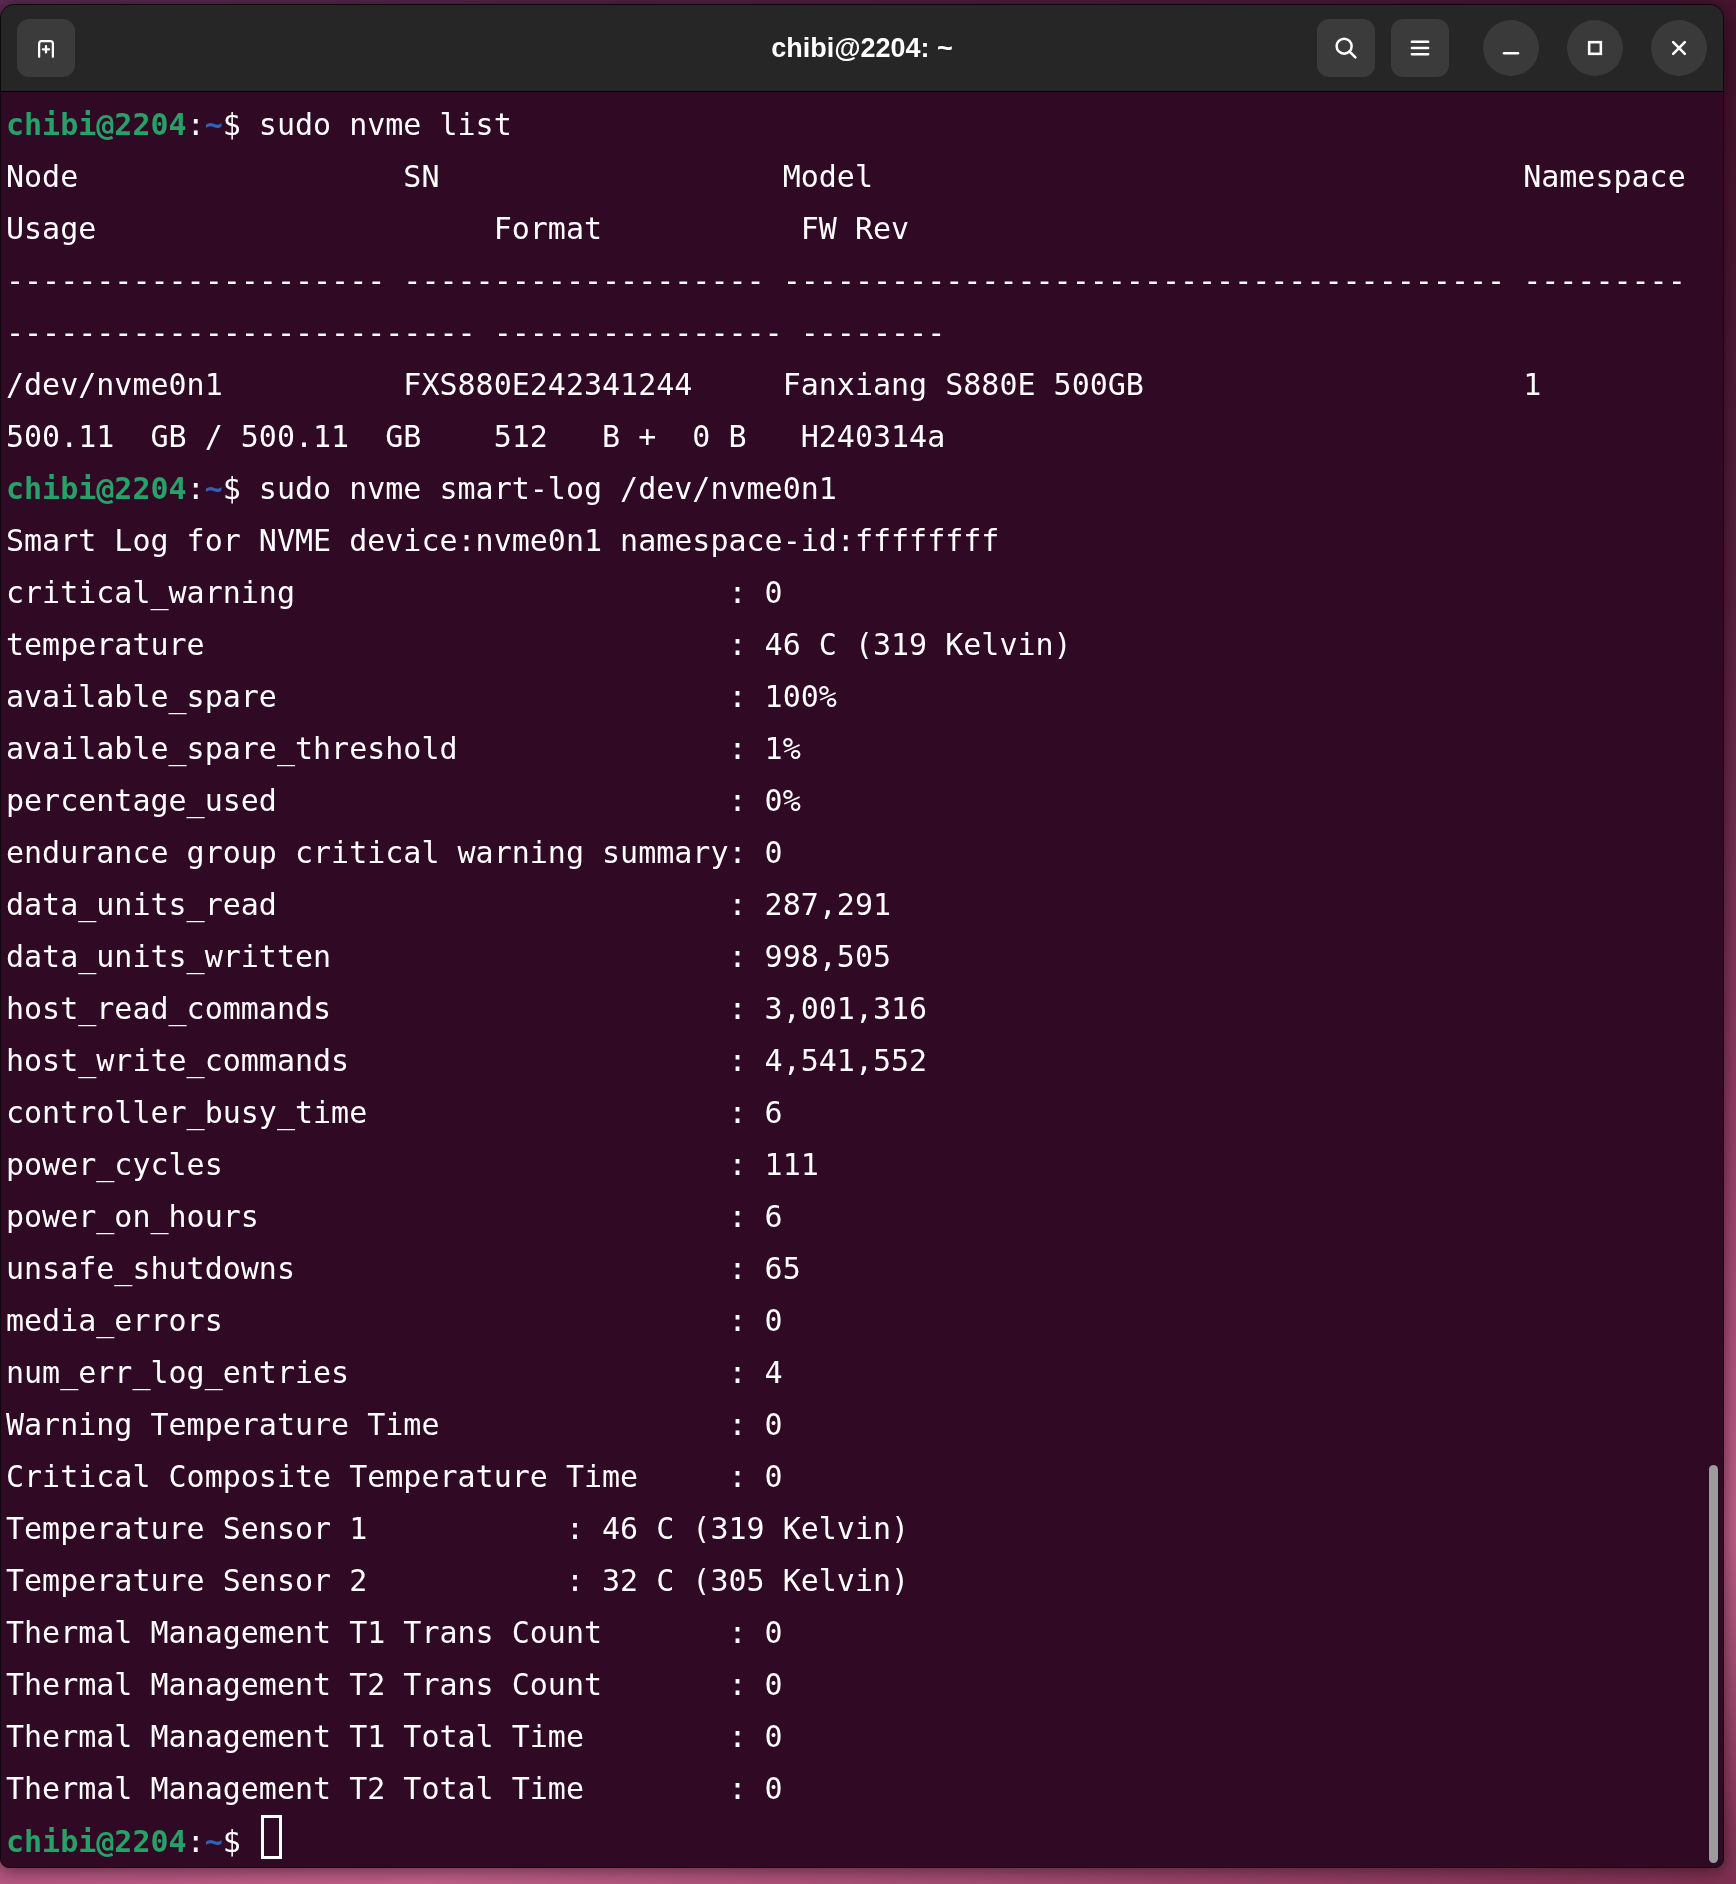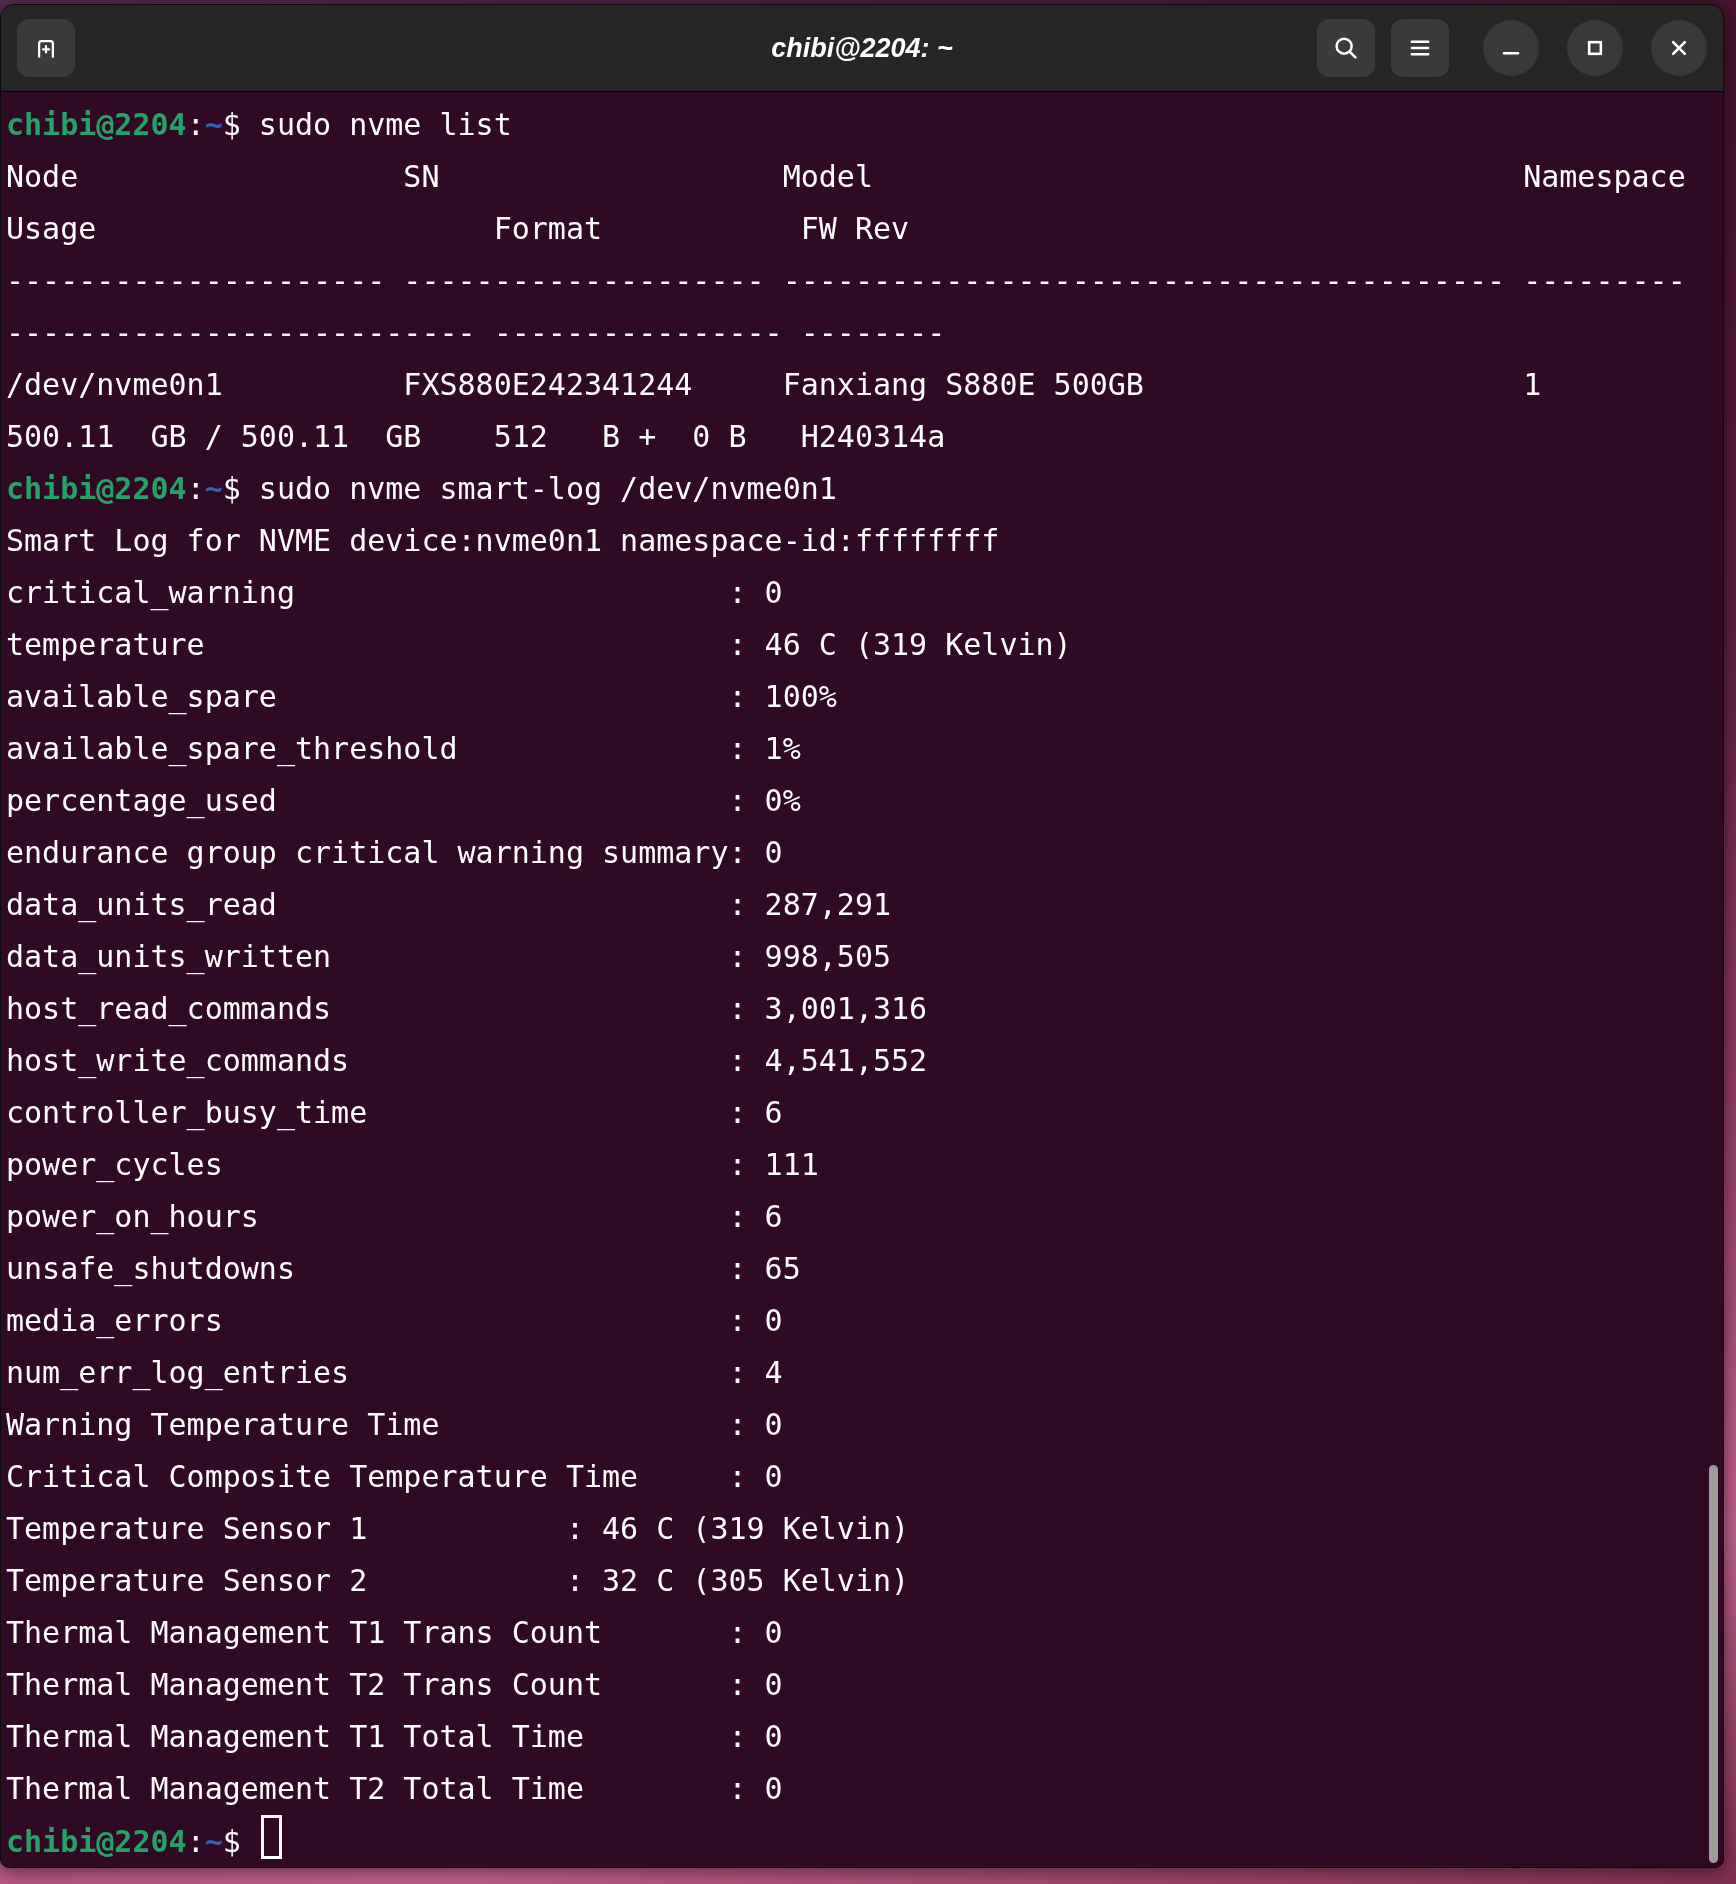--- a/index.html
+++ b/index.html
@@ -13,21 +13,21 @@
     border:1px solid #0a0a0a;border-radius:14px 14px 9px 9px;overflow:hidden;
     display:flex;flex-direction:column;background:#300a24;
     box-shadow:0 2px 18px rgba(0,0,0,.55);
   }
   .titlebar{
     position:relative;flex:none;height:86px;background:#262626;
     border-bottom:1px solid #000;display:flex;align-items:center;padding:0 16px;
   }
   .title{
     position:absolute;left:50%;top:50%;transform:translate(-50%,-50%);
-    color:#ffffff;font-weight:bold;font-size:27px;white-space:pre;font-style:italic;
+    color:#ffffff;font-weight:bold;font-size:27px;white-space:pre;
   }
   .tb-right{margin-left:auto;display:flex;align-items:center}
   .tb-btn{
     width:58px;height:58px;border-radius:12px;background:#3b3b3b;
     display:flex;align-items:center;justify-content:center;cursor:pointer;
   }
   .tb-circle{
     width:56px;height:56px;border-radius:50%;background:#3a3a3a;
     display:flex;align-items:center;justify-content:center;cursor:pointer;
   }

